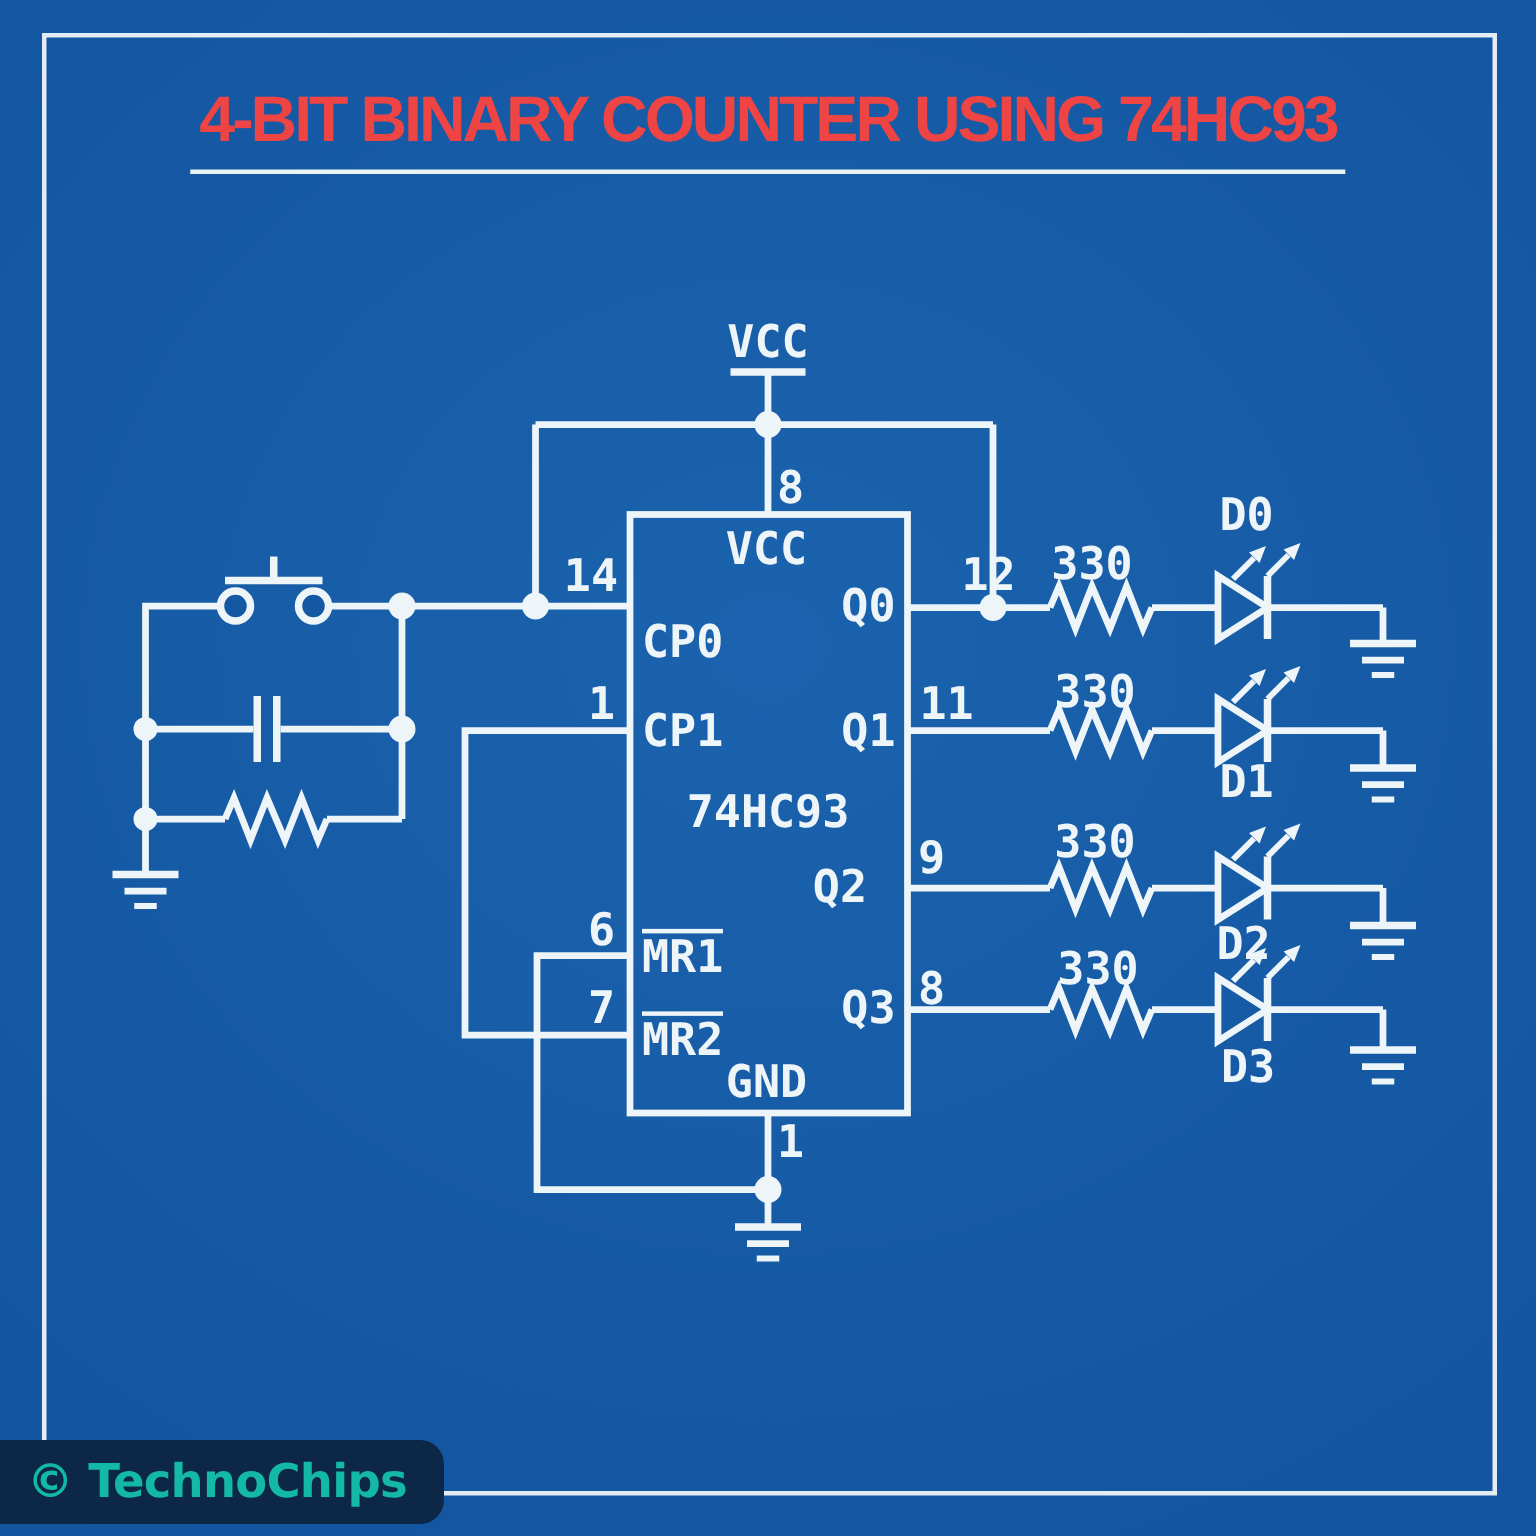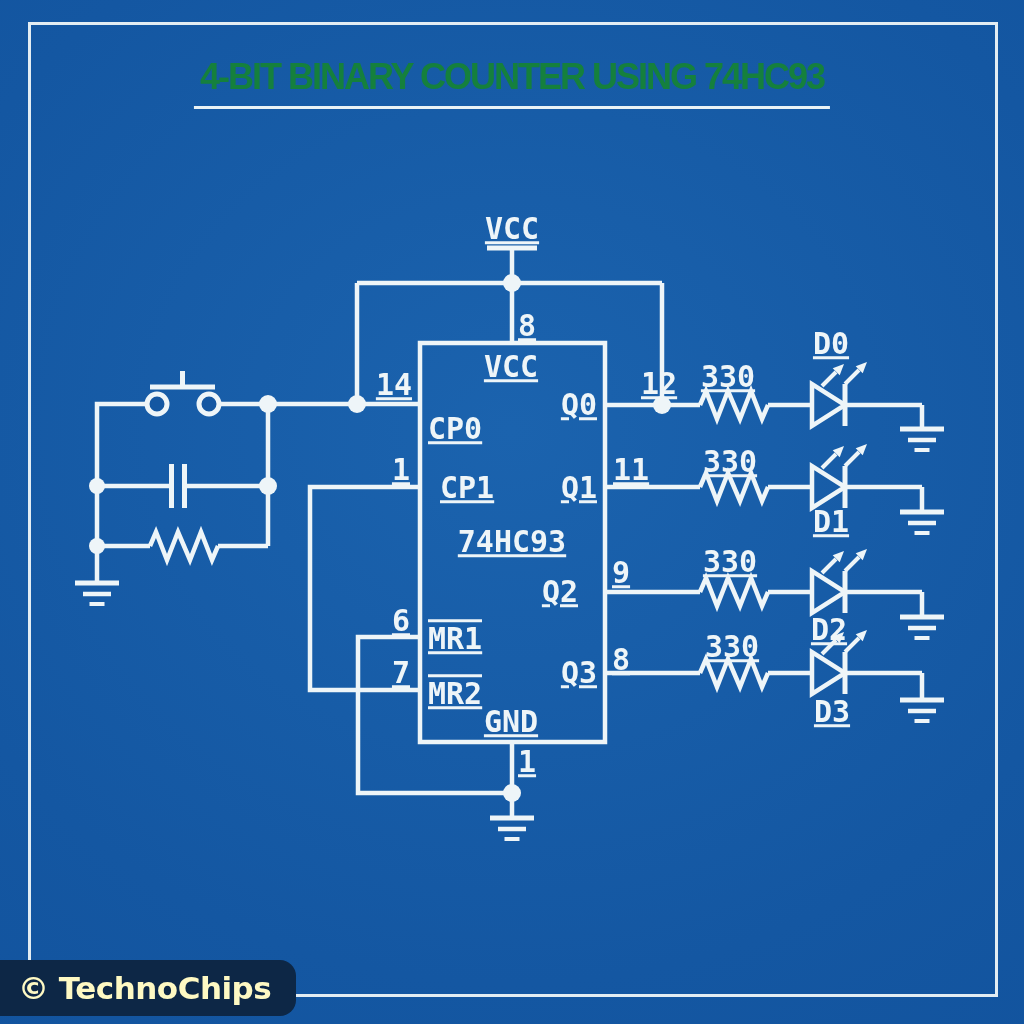--- a/index.html
+++ b/index.html
@@ -25,43 +25,43 @@
   .w  { stroke: var(--line); stroke-width: 4.5; fill: none; stroke-linejoin: miter; }
   .w5 { stroke-width: 5; }
   .w4 { stroke-width: 4; }
   .dot { fill: var(--line); stroke: none; }
   .openc { fill: #1457a2; stroke: var(--line); stroke-width: 5; }
   .ah { fill: var(--line); stroke: none; }
 
   .title {
     position: absolute; top: 56px; left: 50%; transform: translateX(-50%);
     font-family: "Liberation Sans", sans-serif;
-    font-weight: 700; font-size: 36px; letter-spacing: -2px;
-    color: #15803d; white-space: nowrap;
+    font-weight: 700; font-size: 43px; letter-spacing: -2px;
+    color: #ef4444; white-space: nowrap;
     border-bottom: 3.5px solid #e9f2f5; padding: 0 6px 8px;
     z-index: 3;
   }
   .lab {
     position: absolute; z-index: 3;
     font: 700 30px "DejaVu Sans Mono", monospace;
-    color: var(--line); white-space: nowrap; line-height: 1.05; text-decoration: underline;
+    color: var(--line); white-space: nowrap; line-height: 1.05;
   }
   .c  { transform: translate(-50%,-50%); }
   .vl { transform: translateY(-50%); }
   .vr { transform: translateY(-50%); }
   .ov { border-top: 3.5px solid var(--line); padding-top: 1px; }
   .badge {
     position: absolute; left: -14px; top: 960px; width: 310px; height: 56px;
     background: var(--badge-background); border-radius: 16px;
     display: flex; align-items: center; padding-left: 32px;
     z-index: 5;
   }
   .badge span {
     font: 700 31px "DejaVu Sans", sans-serif; letter-spacing: -0.5px;
-    color: #fef9c3; white-space: nowrap;
+    color: #14b8a6; white-space: nowrap;
   }
 </style>
 </head>
 <body>
 
 <div class="stage">
 
   <div class="frame"></div>
 
   <div class="title">4-BIT BINARY COUNTER USING 74HC93</div>
@@ -189,21 +189,21 @@
 
   <div class="lab c" style="left:512px; top:229px;">VCC</div>
   <div class="lab vl" style="left:518px; top:326px;">8</div>
   <div class="lab vl" style="left:518px; top:762px;">1</div>
 
   <div class="lab c" style="left:511px; top:367px;">VCC</div>
   <div class="lab c" style="left:512px; top:542px;">74HC93</div>
   <div class="lab c" style="left:511px; top:722px;">GND</div>
 
   <div class="lab vl" style="left:428px; top:405px;margin-top:24px;">CP0</div>
-  <div class="lab vl" style="left:428px; top:488px;margin-left:12px;">CP1</div>
+  <div class="lab vl" style="left:428px; top:488px;">CP1</div>
   <div class="lab vl ov" style="left:428px; top:637px;">MR1</div>
   <div class="lab vl ov" style="left:428px; top:692px;">MR2</div>
 
   <div class="lab vr" style="right:427px; top:405px;">Q0</div>
   <div class="lab vr" style="right:427px; top:488px;">Q1</div>
   <div class="lab vr" style="right:446px; top:592px;margin-left:39px;">Q2</div>
   <div class="lab vr" style="right:427px; top:673px;text-align:center;">Q3</div>
 
   <div class="lab vr" style="right:612px; top:385px;">14</div>
   <div class="lab vr" style="right:614px; top:470px;">1</div>

